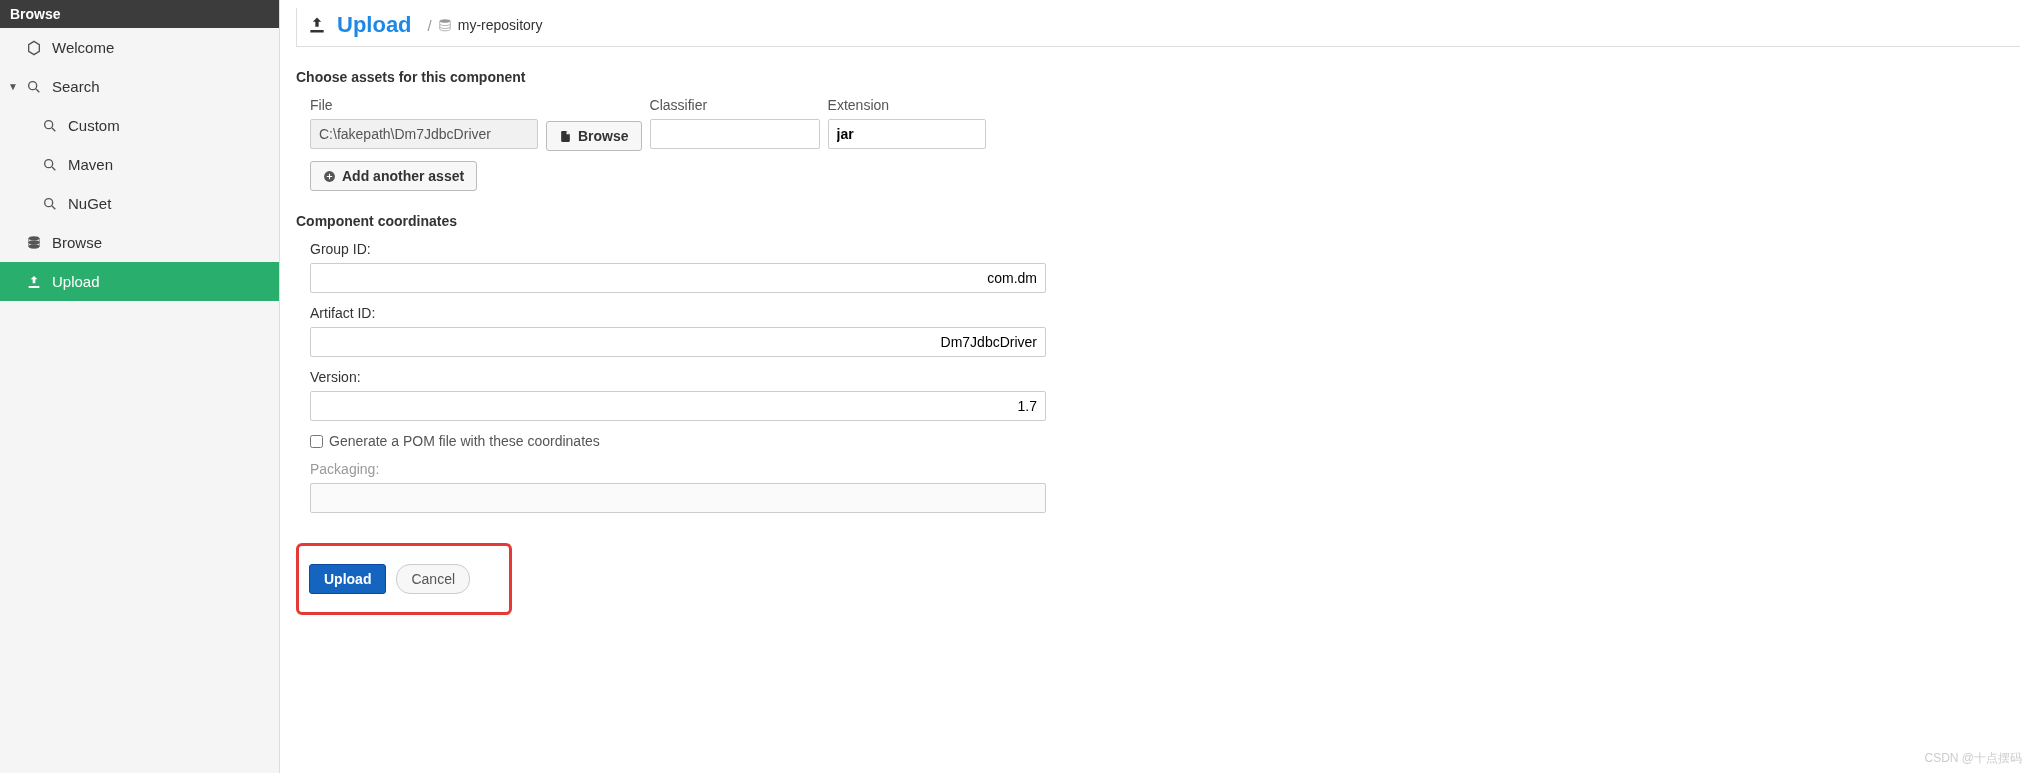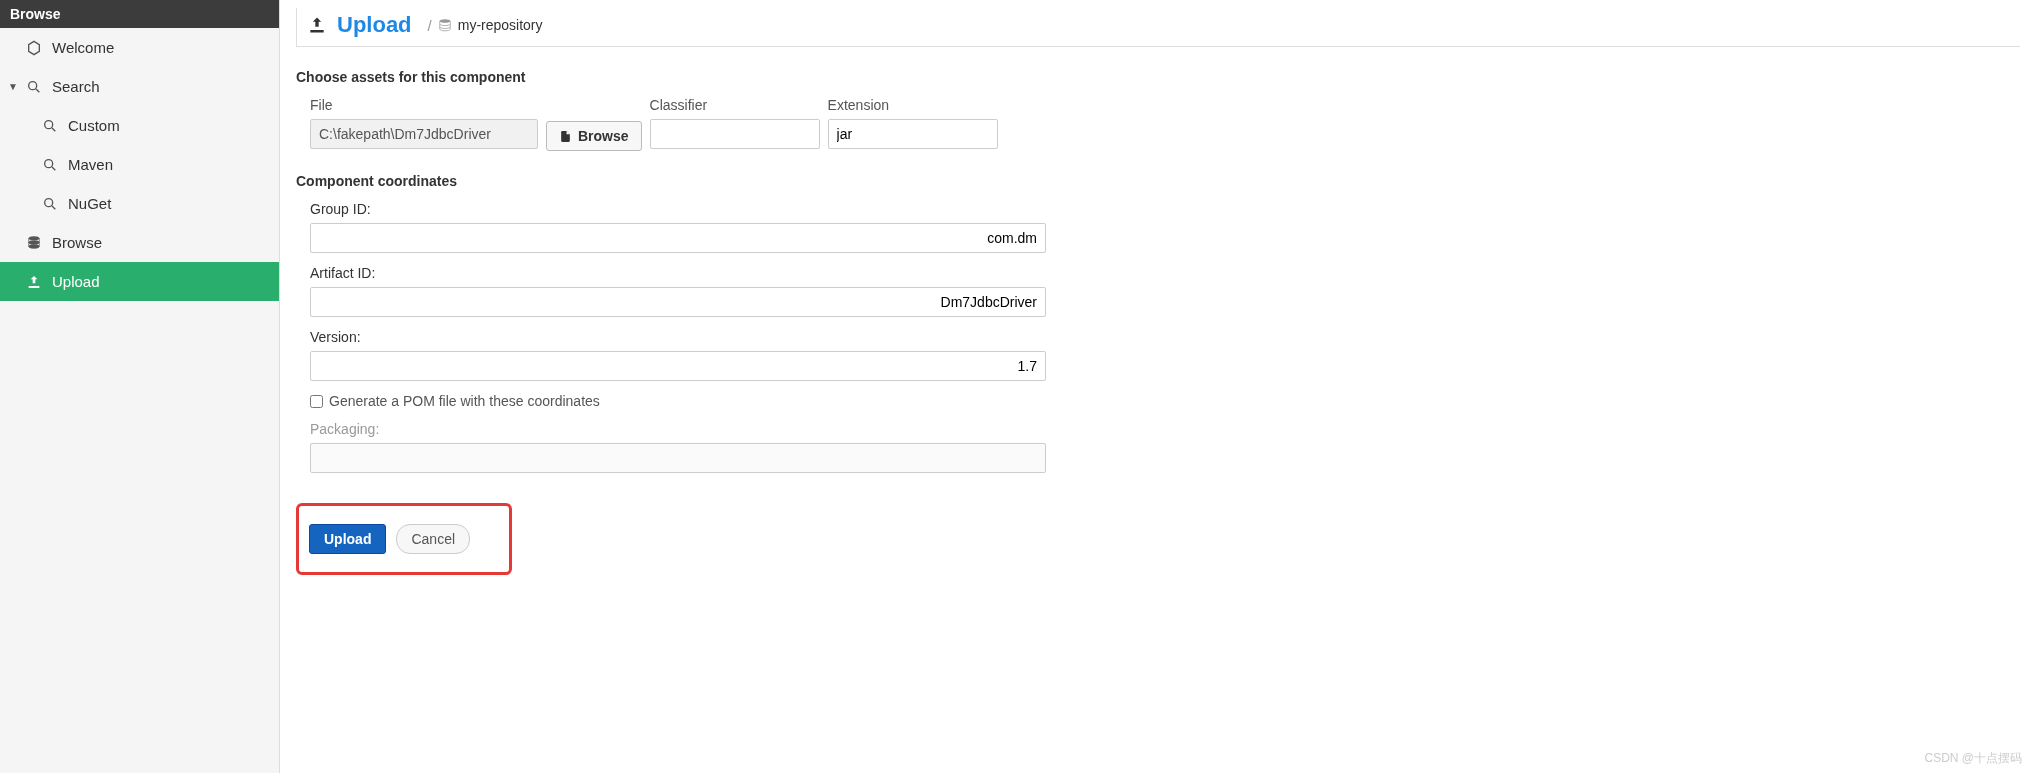--- a/index.html
+++ b/index.html
@@ -153,21 +153,21 @@
       margin-top: 24px;
     }
     .input-text {
       border: 1px solid #ccc;
       padding: 6px 8px;
       font-size: 14px;
       height: 30px;
       border-radius: 2px;
     }
     .classifier-input { width: 170px; }
-    .extension-input { width: 170px; }
+    .extension-input { width: 158px; font-weight: bold; }
     .add-asset-row {
       padding-left: 14px;
       margin-top: 10px;
     }
     .coord-section {
       margin-top: 22px;
     }
     .coord-fields {
       padding-left: 14px;
       max-width: 750px;
@@ -343,20 +343,29 @@
     <div class="field-group">
       <span class="field-label">Classifier</span>
       <input class="input-text classifier-input" value="" style="">
     </div>
     <div class="field-group">
       <span class="field-label">Extension</span>
       <input class="input-text extension-input" value="jar" style="">
     </div>
   </div>
 
+  <div class="add-asset-row">
+    <button class="btn">
+      <svg width="13" height="13" viewBox="0 0 24 24" fill="#555">
+          <circle cx="12" cy="12" r="10"></circle>
+          <path d="M12 7v10M7 12h10" stroke="#fff" stroke-width="2"></path>
+        </svg>
+      <span>Add another asset</span>
+    </button>
+  </div>
 
   <div class="coord-section">
     <div class="section-title">Component coordinates</div>
     <div class="coord-fields">
       <div class="coord-label">Group ID:</div>
       <input class="coord-input" value="com.dm" style="">
       <div class="coord-label">Artifact ID:</div>
       <input class="coord-input" value="Dm7JdbcDriver" style="">
       <div class="coord-label">Version:</div>
       <input class="coord-input" value="1.7" style="">

